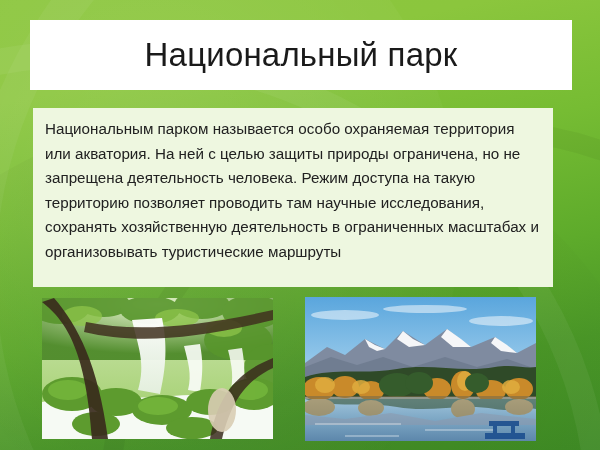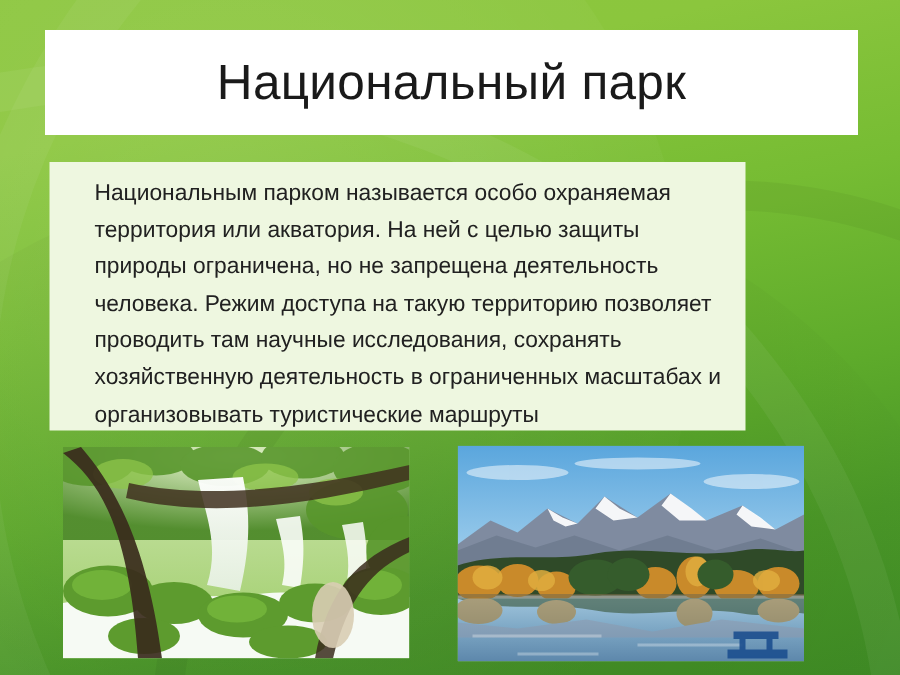--- a/index.html
+++ b/index.html
@@ -86,25 +86,25 @@
     font-weight: 400;
     letter-spacing: 0.2px;
     white-space: nowrap;
   }
 
   
   #body-box {
     position: absolute;
     left: 33px;
     top: 108px;
-    width: 464px;
+    width: 520px;
     height: 179px;
     background: #EEF7E0;
     box-sizing: border-box;
-    padding: 9px 14px 6px 30px;
+    padding: 9px 14px 6px 12px;
   }
   #body-text {
     font-size: 15.2px;
     line-height: 24.6px;
     color: #212121;
     text-align: left;
     white-space: pre-line;
   }
 
   

